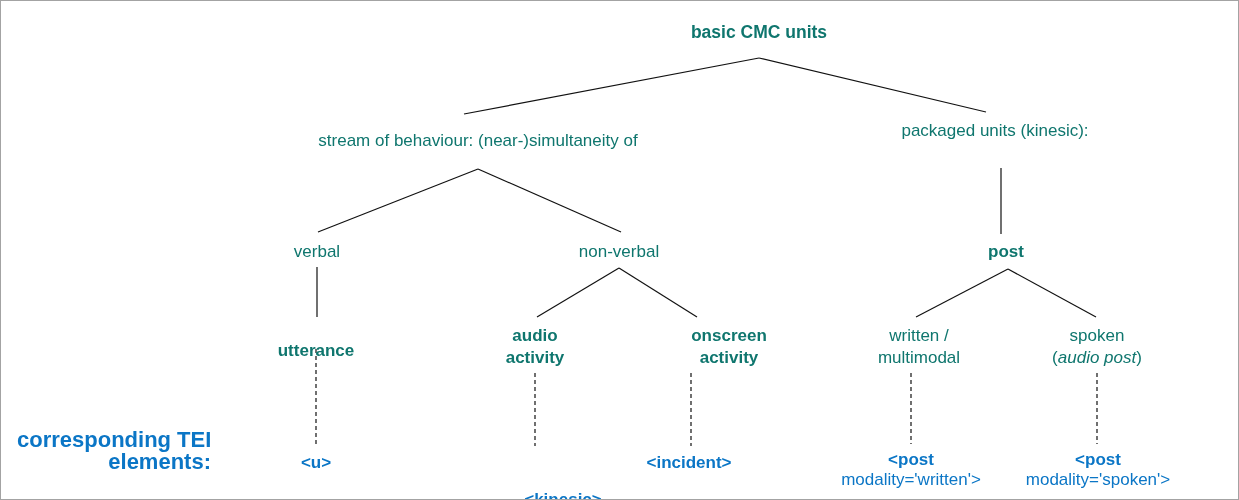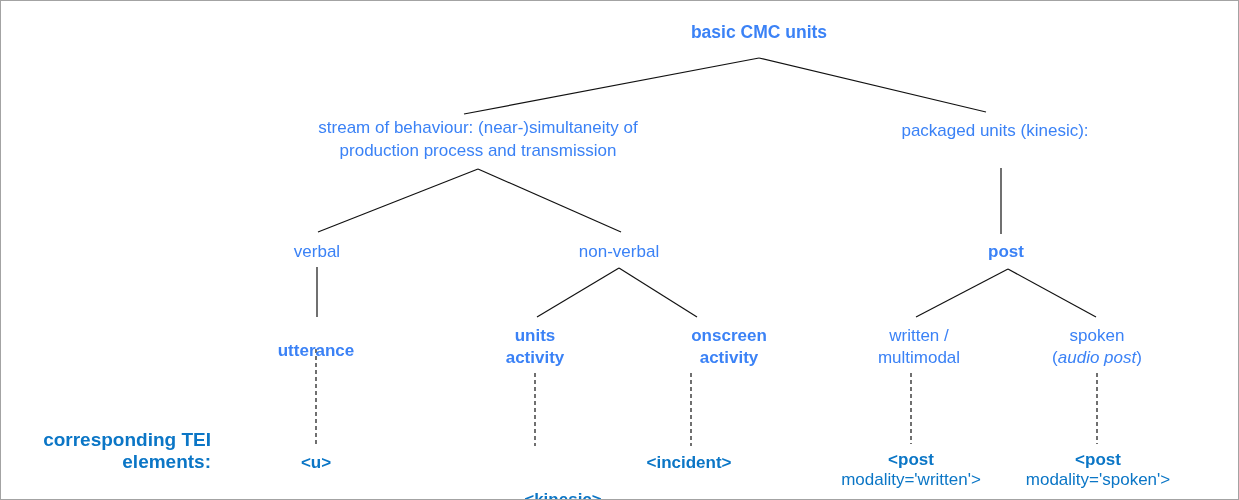--- a/index.html
+++ b/index.html
@@ -30,40 +30,40 @@
   .connectors line.dashed {
     stroke-dasharray: 4 3;
   }
   .node {
     position: absolute;
     transform: translateX(-50%);
     text-align: center;
     white-space: nowrap;
     font-size: 17px;
     line-height: 22px;
-    color: #3b82f6;
+    color: #0f766e;
   }
   .bold { font-weight: bold; }
   .root-node { font-size: 17.5px; }
   .lvl2 { line-height: 23px; }
   .tei {
     color: var(--accent, #0b76c6);
     font-weight: bold;
     line-height: 20px;
   }
   .tei .reg { font-weight: normal; }
   .caption {
     position: absolute;
     left: 16px;
     top: 428px;
     width: 194px;
     text-align: right;
     color: var(--accent, #0b76c6);
     font-weight: bold;
-    font-size: 19px;
+    font-size: 22px;
     line-height: 22px;
     white-space: nowrap;
   }
   .italic { font-style: italic; }
 </style>
 </head>
 <body>
 
 <div class="canvas">
 
@@ -80,35 +80,34 @@
     <line x1="1007" y1="268" x2="1095" y2="316"></line>
     <line class="dashed" x1="315" y1="348" x2="315" y2="444"></line>
     <line class="dashed" x1="534" y1="372" x2="534" y2="445"></line>
     <line class="dashed" x1="690" y1="372" x2="690" y2="445"></line>
     <line class="dashed" x1="910" y1="372" x2="910" y2="443"></line>
     <line class="dashed" x1="1096" y1="372" x2="1096" y2="443"></line>
   </svg>
 
   <div class="node bold root-node" style="left:758px; top:20px;">basic CMC units</div>
 
-  <div class="node lvl2" style="left:477px; top:115px;">
+  <div class="node lvl2" style="left:477px; top:128px;">
     <div>stream of behaviour: (near-)simultaneity of</div>
-    <div>production process and transmission</div>
   </div>
   <div class="node lvl2" style="left:994px; top:118px;">
     <div>packaged units (kinesic):</div>
   </div>
 
   <div class="node" style="left:316px; top:240px;">verbal</div>
   <div class="node" style="left:618px; top:240px;">non-verbal</div>
   <div class="node bold" style="left:1005px; top:240px;">post</div>
 
   <div class="node bold" style="left:315px; top:324px;margin-top:15px;">utterance</div>
   <div class="node bold" style="left:534px; top:324px;">
-    <div>units</div>
+    <div>audio</div>
     <div>activity</div>
   </div>
   <div class="node bold" style="left:728px; top:324px;">
     <div>onscreen</div>
     <div>activity</div>
   </div>
   <div class="node" style="left:918px; top:324px;">
     <div>written /</div>
     <div>multimodal</div>
   </div>

